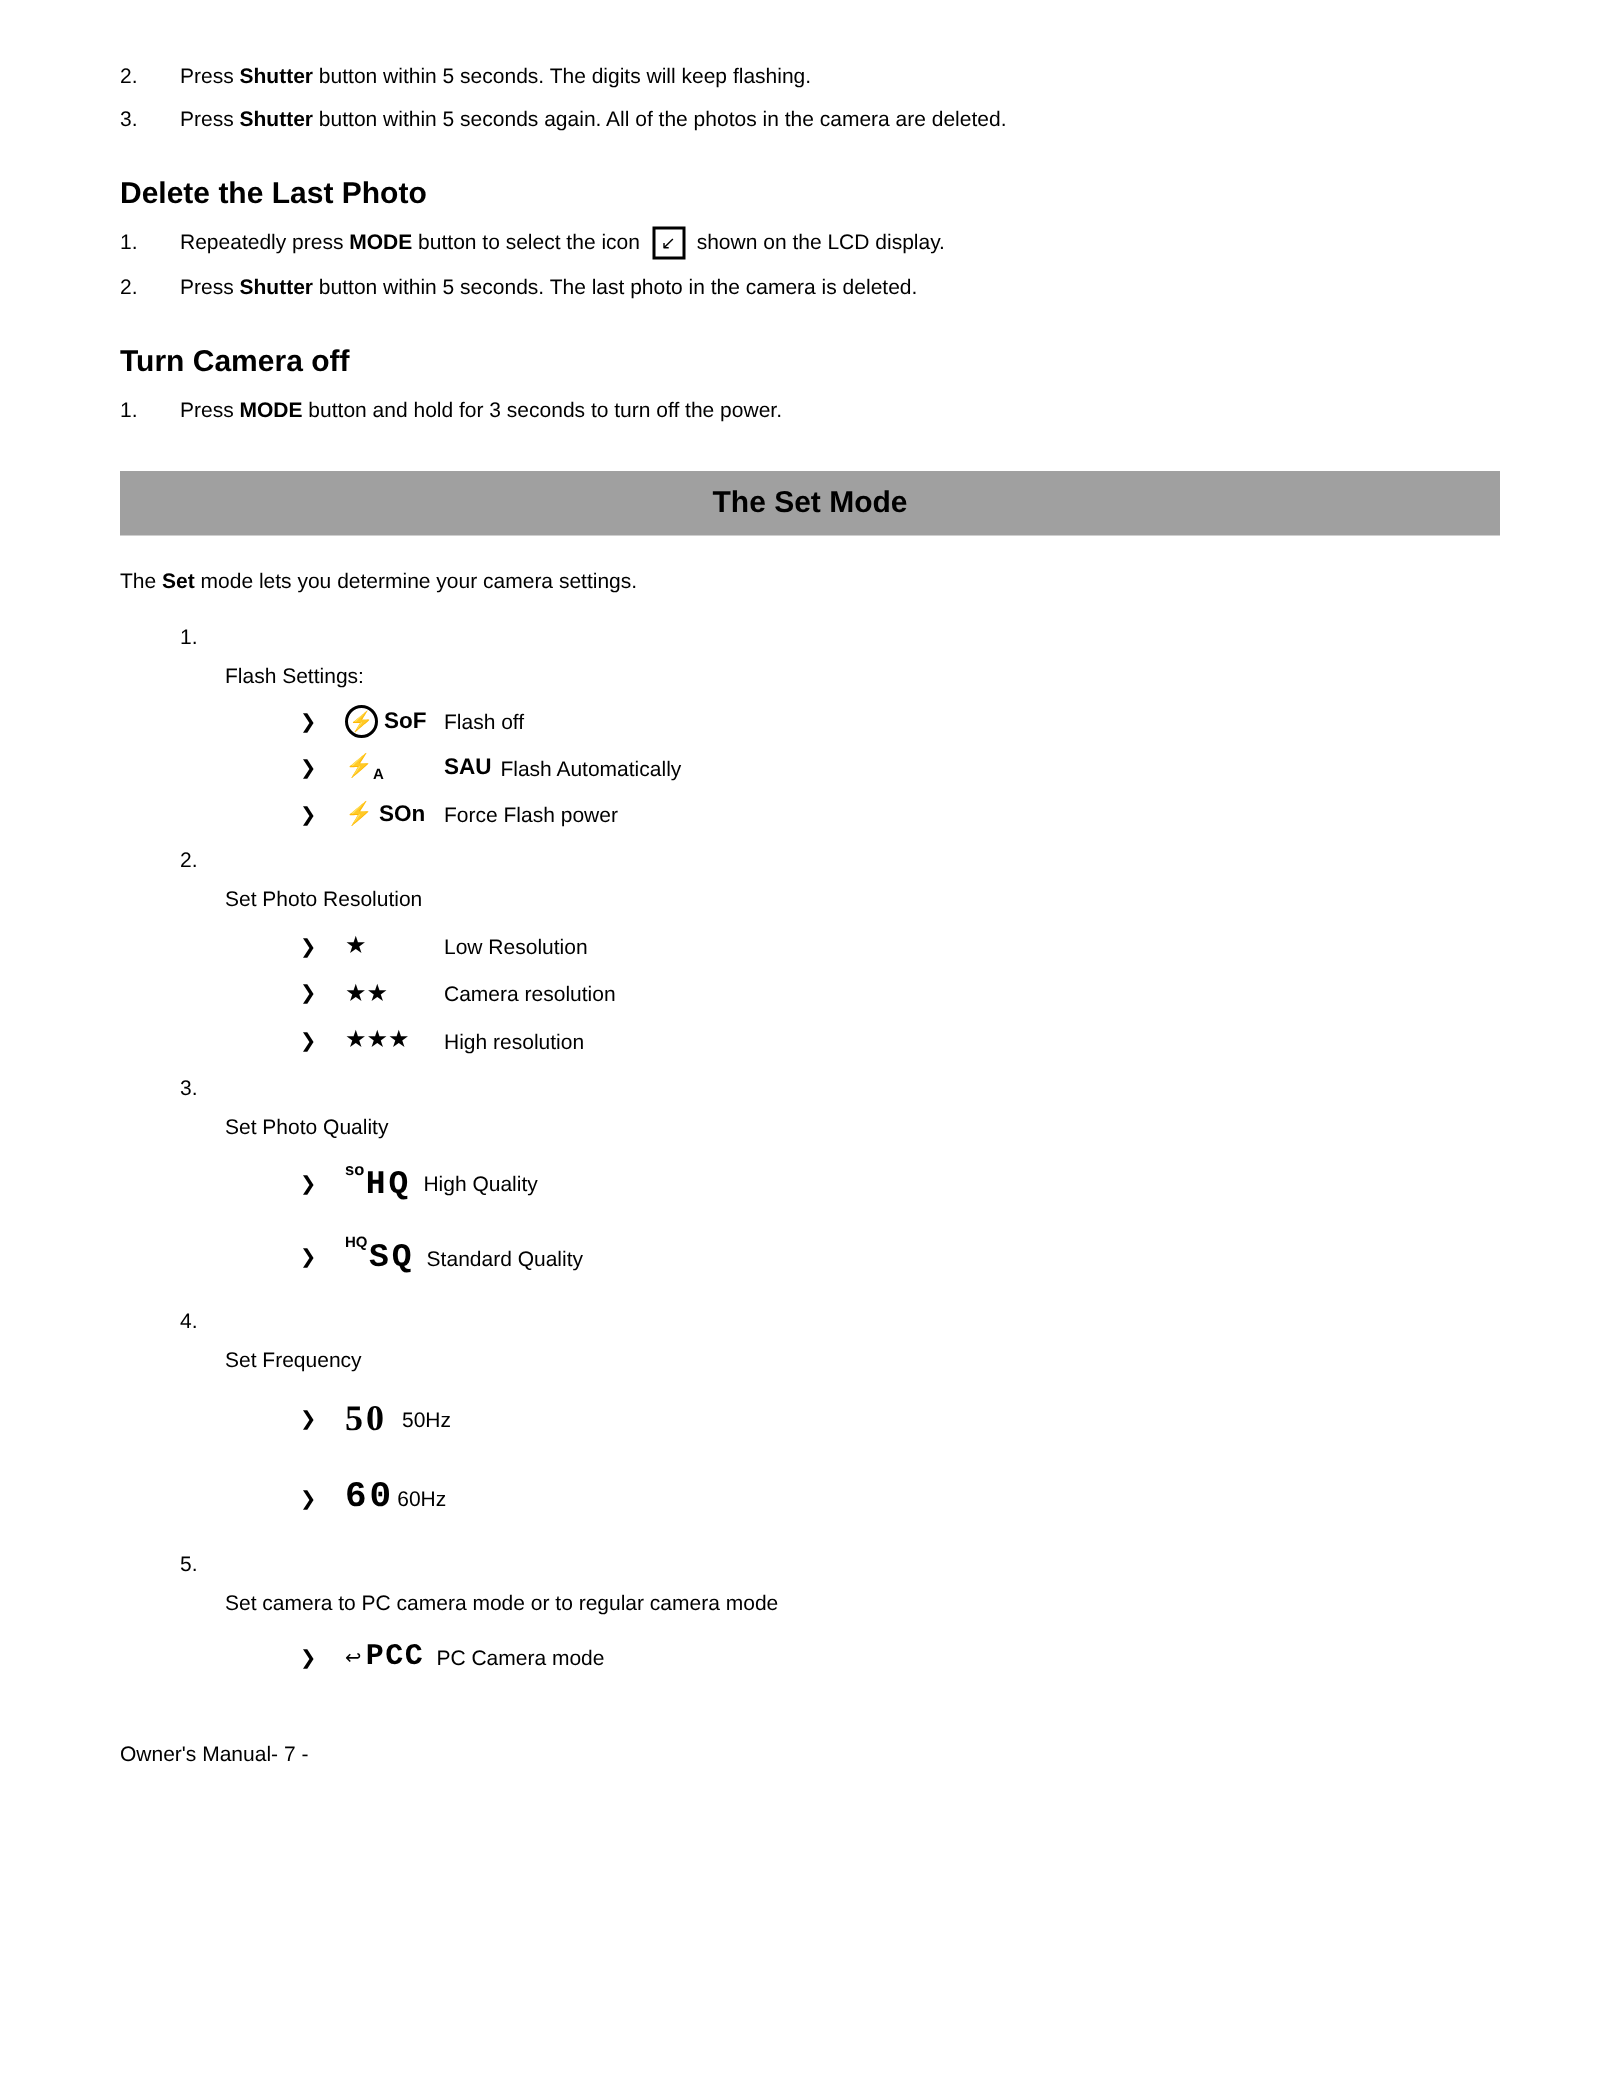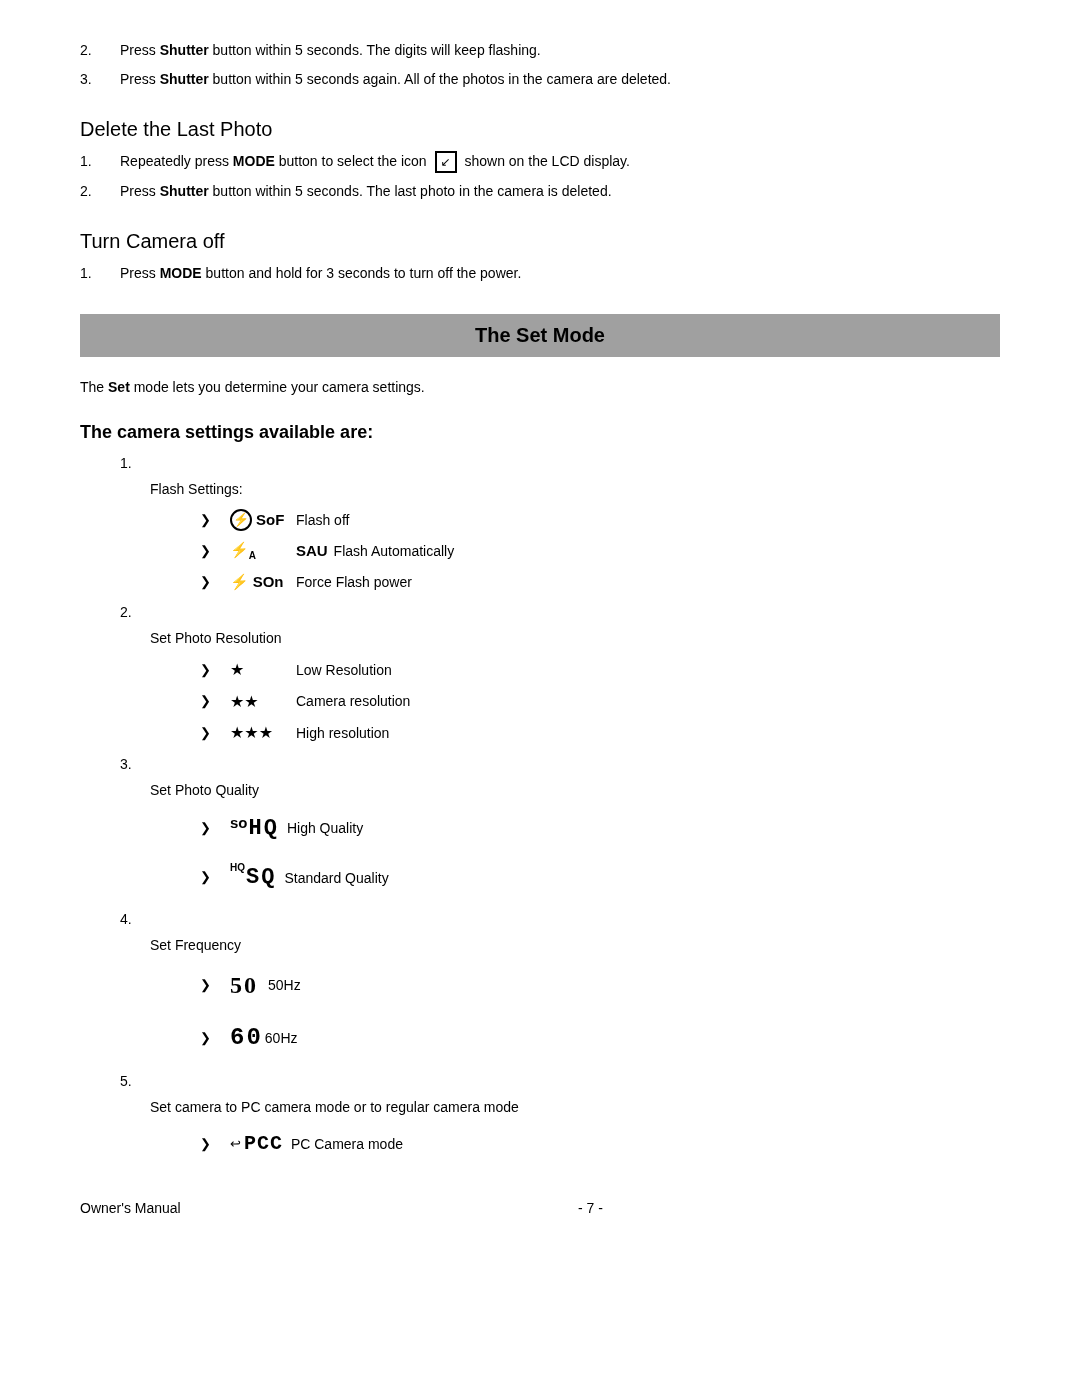--- a/index.html
+++ b/index.html
@@ -30,21 +30,21 @@
     }
 
     .numbered-item .content {
       flex: 1;
       font-size: 14px;
       line-height: 1.5;
     }
 
     .section-heading {
       font-size: 20px;
-      font-weight: normal;
+      font-weight: bold;
       margin-top: 28px;
       margin-bottom: 10px;
     }
 
     .sub-heading {
       font-size: 18px;
       font-weight: bold;
       margin-top: 24px;
       margin-bottom: 10px;
     }
@@ -130,21 +130,20 @@
     }
 
     .star-icon {
       color: #000;
       font-size: 16px;
       margin-right: 4px;
     }
 
     .footer {
       display: flex;
-      justify-content: space-between;
       margin-top: 40px;
       font-size: 14px;
     }
   </style>
 </head>
 <body>
 
 <div>
   <div class="numbered-item">
     <span class="num">2.</span>
@@ -188,21 +187,20 @@
   </div>
 </div>
 
 <div class="banner">The Set Mode</div>
 
 <div class="note-text" style="margin-bottom:16px;">
   The <span style="font-weight:bold">Set</span> mode lets you determine your camera settings.
 </div>
 
 <div>
-  <div class="sub-heading">The camera settings available are:</div>
 
   <div class="list-item-level1">
     <span class="num">1.</span>
     <span class="content">Flash Settings:</span>
   </div>
   <div class="bullet-group">
 
     <div class="bullet-item">
       <span class="bullet-arrow">❯</span>
       <span class="bullet-icon">
@@ -260,21 +258,21 @@
   </div>
 
   <div class="list-item-level1">
     <span class="num">3.</span>
     <span class="content">Set Photo Quality</span>
   </div>
   <div style="padding-left:120px; margin: 10px 0 14px 0;">
     <div class="bullet-item" style="margin-bottom:14px;">
       <span class="bullet-arrow">❯</span>
       <span style="display:inline-flex;align-items:flex-start;margin-right:8px;">
-        <sup style="font-size:15px;font-weight:bold;margin-right:1px;">so</sup>
+        <sup style="font-size:11px;font-weight:bold;margin-right:1px;">so</sup>
           <span style="font-family:'Courier New',monospace;font-weight:bold;font-size:22px;letter-spacing:2px;">HQ</span>
       </span>
       <span class="bullet-label">High Quality</span>
     </div>
     <div class="bullet-item" style="margin-bottom:8px;">
       <span class="bullet-arrow">❯</span>
       <span style="display:inline-flex;align-items:flex-start;margin-right:8px;">
         <sup style="font-size:10px;font-weight:bold;margin-right:1px;">HQ</sup>
           <span style="font-family:'Courier New',monospace;font-weight:bold;font-size:22px;letter-spacing:2px;">SQ</span>
       </span>

